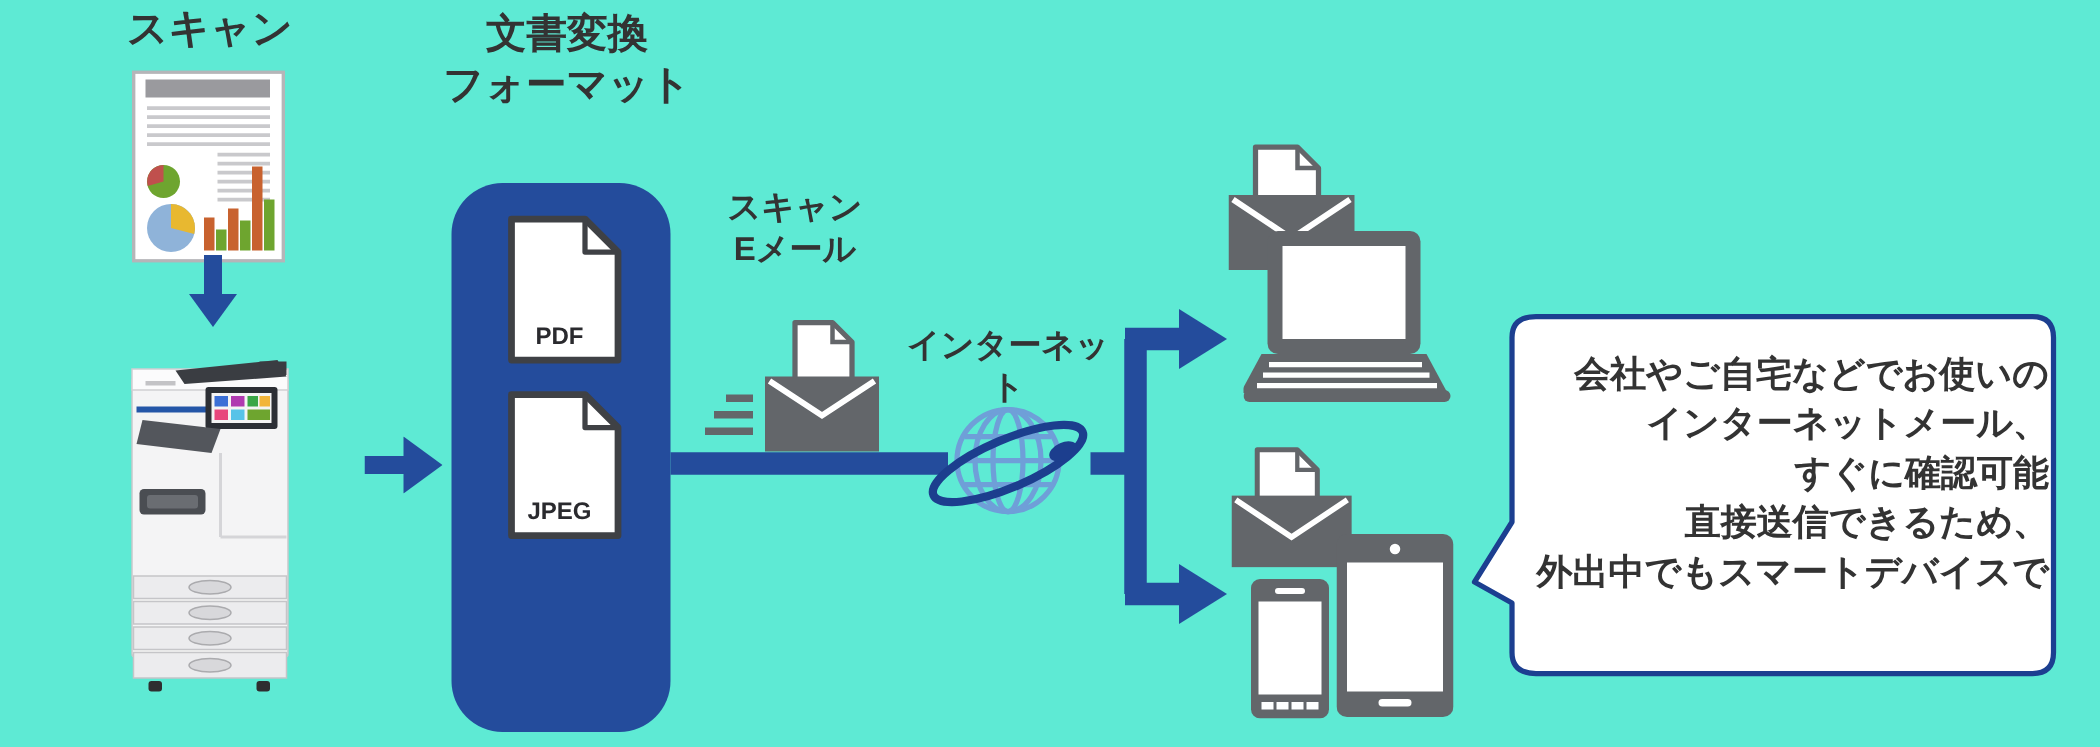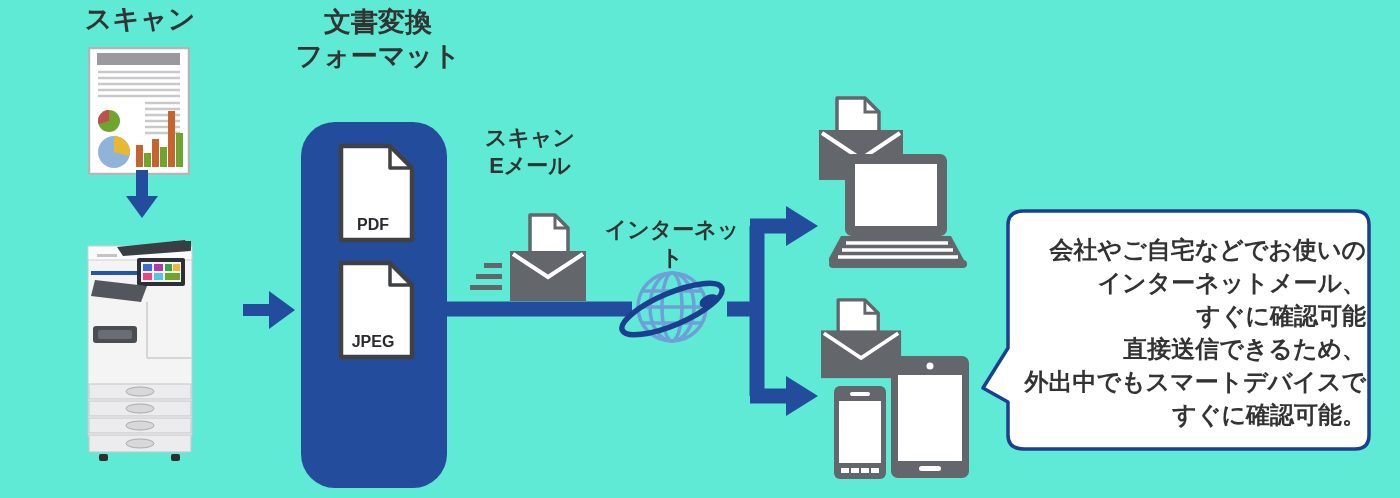--- a/index.html
+++ b/index.html
@@ -207,16 +207,15 @@
 
   <svg class="abs" style="left:975px;top:205px;" width="420" height="250" viewBox="0 0 420 250">
     <path d="M49,6 H380 Q394,6 394,20 V230 Q394,244 380,244 H49 Q33,244 33,230 V197 L8,183 L33,143 V20 Q33,6 49,6 Z" fill="#fff" stroke="#1C3F90" stroke-width="3.5" stroke-linejoin="round"></path>
   </svg>
   <div class="callout-text">
     <div>会社やご自宅などでお使いの</div>
     <div>インターネットメール、</div>
     <div>すぐに確認可能</div>
     <div>直接送信できるため、</div>
     <div>外出中でもスマートデバイスで</div>
-    <div>すぐに確認可能。</div>
   </div>
 
 </div>
 
 </body></html>

